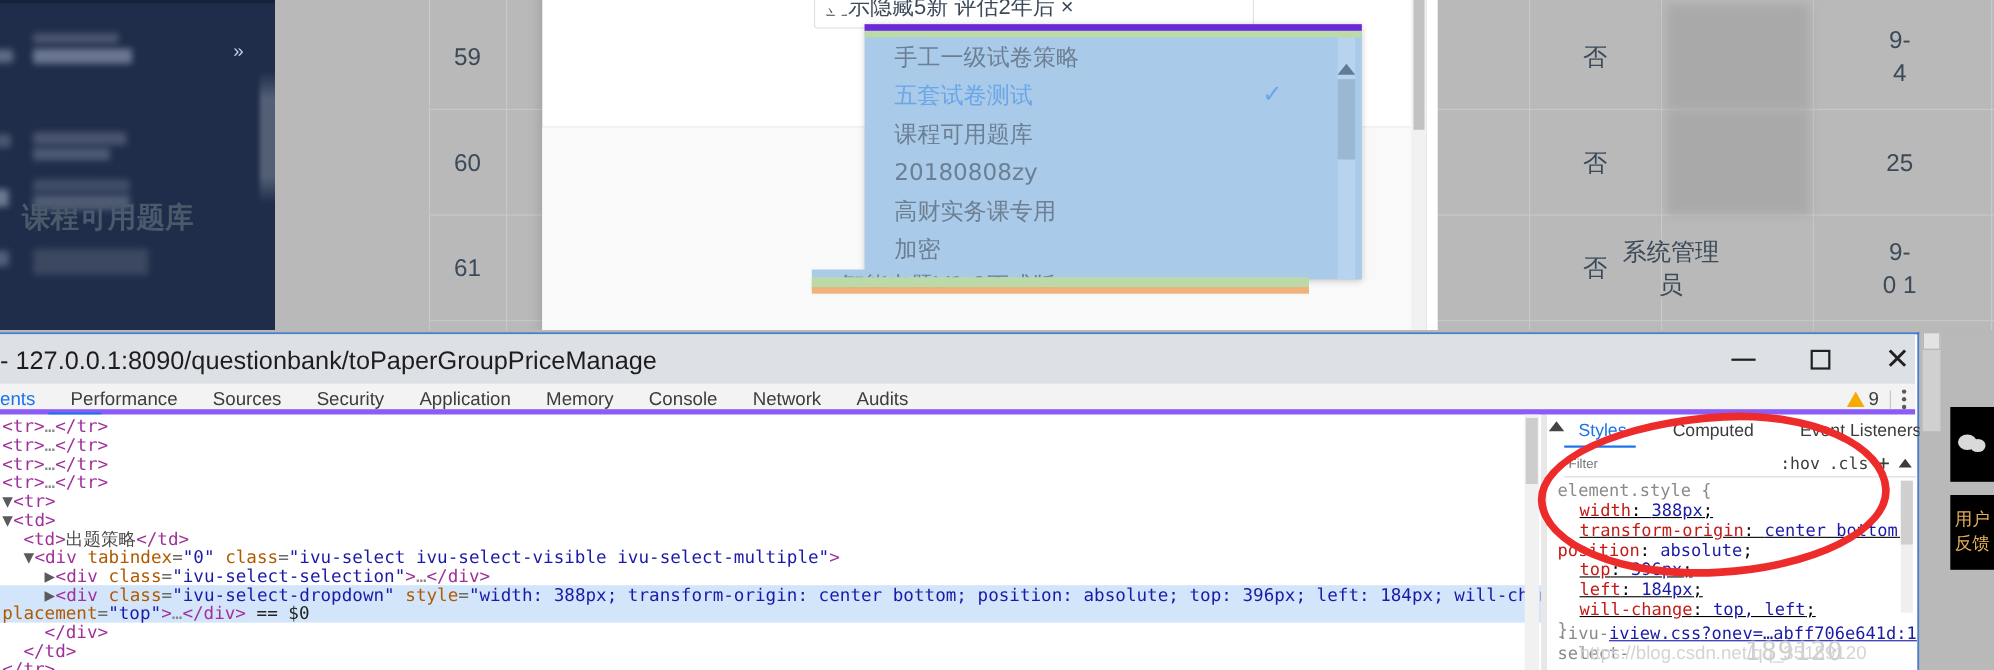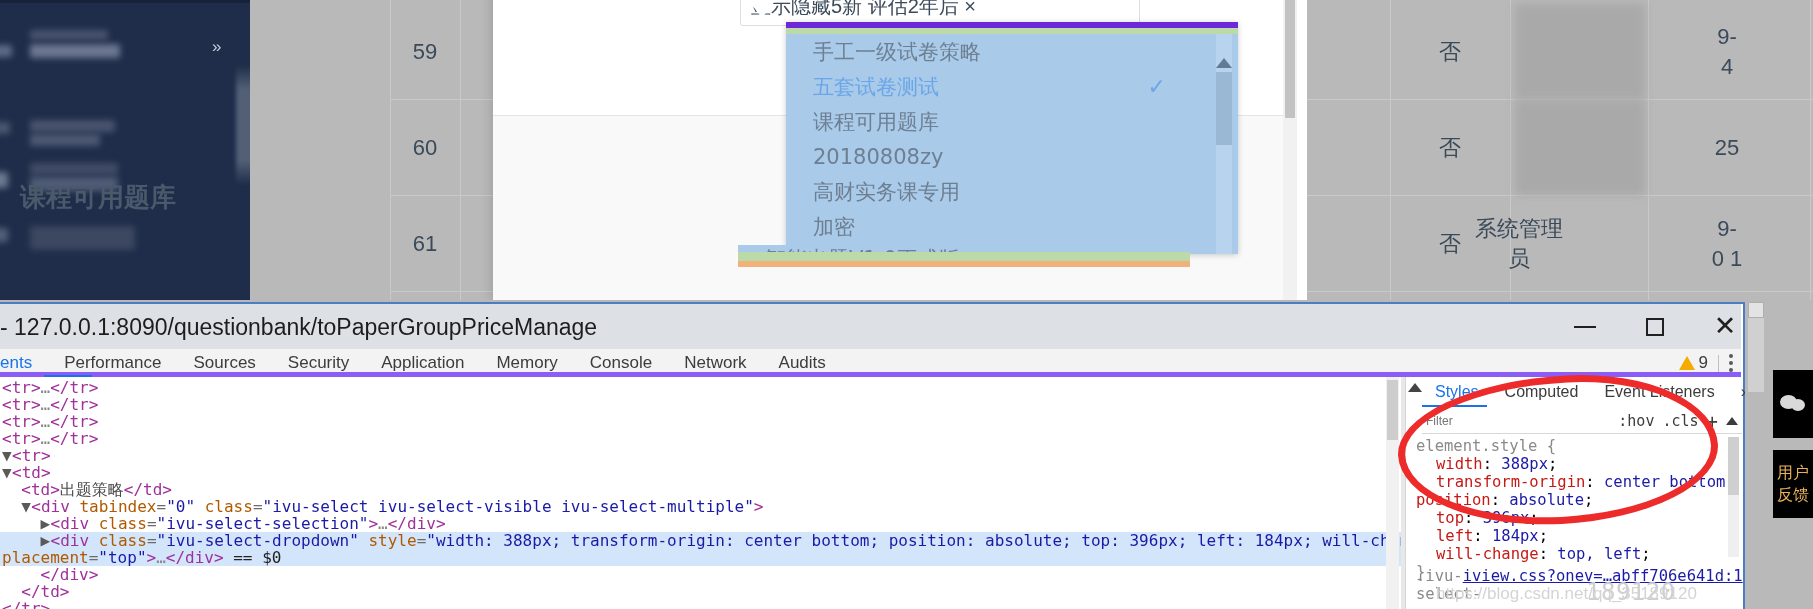--- a/index.html
+++ b/index.html
@@ -207,21 +207,21 @@
   
   .styles-pane {
     position:absolute; left:1405px; top:73px; width:336px; height:234px; background:#fff;
     border-left:1px solid #d6d6d6;
   }
   .sp-scroll-up {
     position:absolute; left:2px; top:6px; width:0;height:0;
     border-left:7px solid transparent;border-right:7px solid transparent;border-bottom:9px solid #444;
   }
   .sp-tabs {
-    position:absolute; left:16px; top:0; height:30px; display:flex; align-items:center; gap:0;
+    position:absolute; left:16px; top:0; height:30px; display:flex; align-items:center; gap:16px;
   }
   .sp-tab {
     padding:0 13px; height:30px; display:flex; align-items:center;
     font-size:16px; color:#3c3c3c; font-family:"Liberation Sans",sans-serif; white-space:nowrap;
   }
   .sp-tab.active { color:#1a73e8; }
   .sp-tab-underline { position:absolute; left:16px; top:28px; width:65px; height:2px; background:#1a73e8; }
   .sp-filter-row {
     position:absolute; left:16px; top:31px; width:320px; height:26px;
     border-bottom:1px solid #d8d8d8; display:flex; align-items:center;
@@ -240,21 +240,21 @@
     border-bottom:8px solid #3c3c3c;
   }
   .css-body {
     position:absolute; left:10px; top:60px; width:320px;
     font-family:"DejaVu Sans Mono","Liberation Mono",monospace; font-size:15.5px; line-height:18px;
   }
   .css-sel { color:#8a8a8a; }
   .css-prop { color:#c41a16; }
   .css-val { color:#1a1aa6; }
   .css-line { white-space:nowrap; }
-  .css-line.indent { padding-left:20px; }
+  .css-line.indent { padding-left:20px;text-decoration:underline; }
   .css-rule2 { position:absolute; left:10px; top:190px; width:326px; font-family:"DejaVu Sans Mono",monospace; font-size:15.5px; line-height:18px; }
   .css-link { color:#1a1aa6; text-decoration:underline; }
   .sp-inner-scroll { position:absolute; right:2px; top:60px; width:11px; height:120px; background:#efefef; }
   .sp-inner-thumb { position:absolute; right:2px; top:60px; width:11px; height:58px; background:#cfcfcf; }
 
   
   .red-circle {
     position:absolute; left:1398px; top:376px; width:320px; height:148px;
     border:7px solid #ee2b2b; border-radius:54% 46% 50% 50% / 48% 52% 48% 52%;
     transform: rotate(-3deg);

